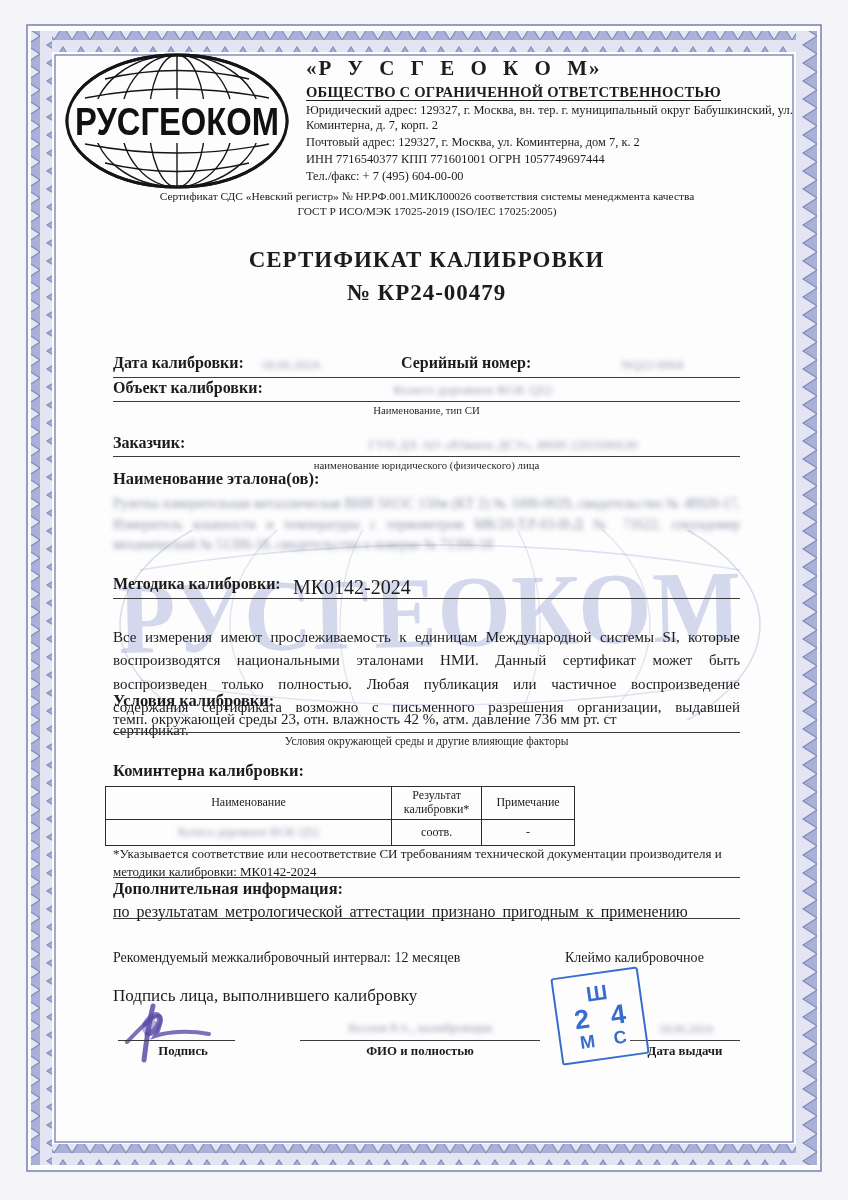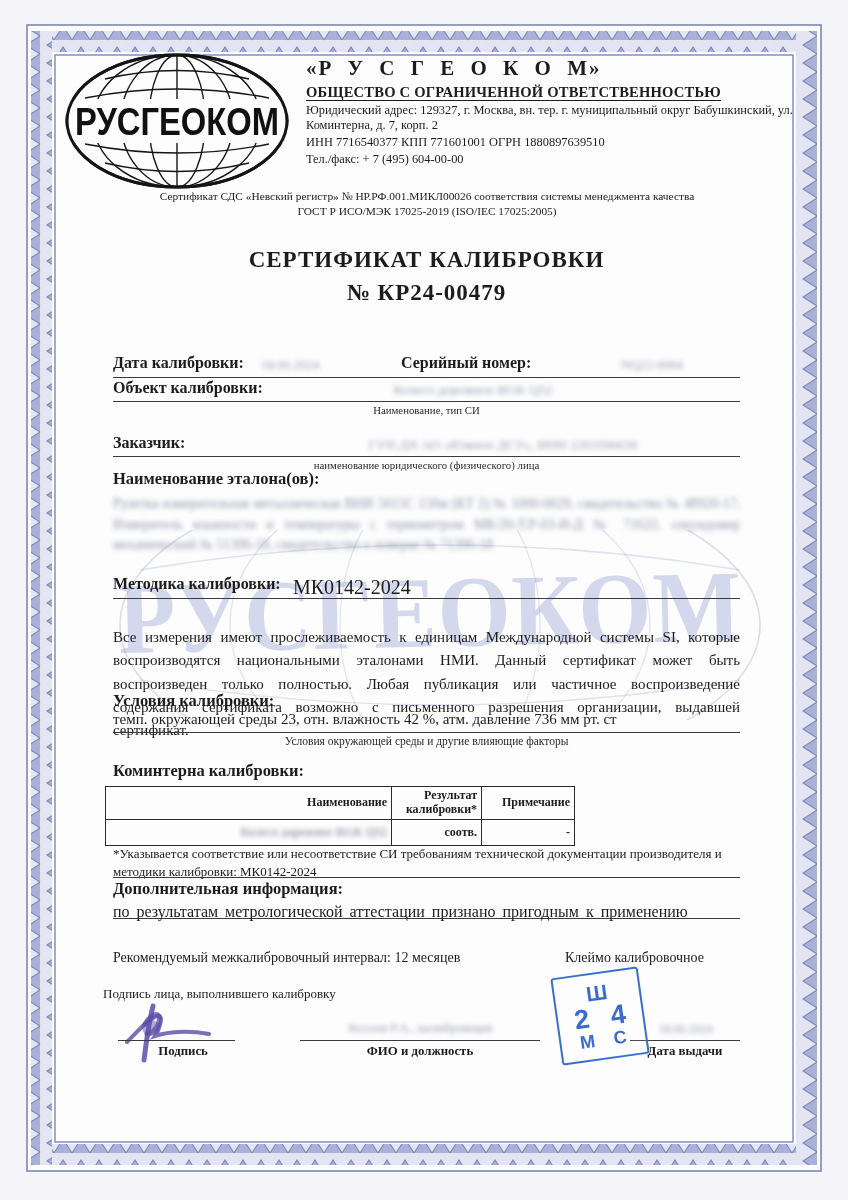--- a/index.html
+++ b/index.html
@@ -31,33 +31,33 @@
   .etalon-text { position:absolute; left:113px; top:494px; width:627px; font-size:13.8px; line-height:1.5; text-align:justify; }
 
   .watermark { position:absolute; left:110px; top:530px; width:660px; height:190px; overflow:hidden; pointer-events:none; }
   .wm-text { position:absolute; left:8px; top:28px; font-size:94px; font-weight:bold; white-space:nowrap; color:rgba(128,140,198,0.32); transform:rotate(-1.2deg) scaleY(1.08); letter-spacing:1px; }
 
   .para { position:absolute; left:113px; top:626px; width:627px; font-size:15px; line-height:1.55; text-align:justify; }
 
   .sec-h { position:absolute; left:113px; font-weight:bold; font-size:16.5px; }
 
   table.results { position:absolute; left:105px; top:786px; width:470px; border-collapse:collapse; font-size:12px; }
-  table.results th, table.results td { border:1.2px solid #2b2b2b; text-align:right; font-weight:bold; padding:2px 4px; }
+  table.results th, table.results td { border:1.2px solid #2b2b2b; text-align:center; font-weight:normal; padding:2px 4px; }
   table.results th { height:30px; line-height:1.15; }
   table.results td { height:26px; font-size:12px; }
   .col-name { width:287px; } .col-res { width:90px; } .col-note { width:93px; }
 
   .footnote { position:absolute; left:113px; top:845px; width:627px; font-size:13px; line-height:1.35; }
 
   .addinfo-head { position:absolute; left:113px; top:877px; width:627px; border-top:1.5px solid #3b3b3b; border-bottom:1.5px solid #3b3b3b; font-weight:bold; font-size:16.5px; padding:1px 0 19px 0; }
   .addinfo-text { position:absolute; left:113px; top:903px; width:627px; font-size:16px; word-spacing:3px; }
 
   .interval { position:absolute; left:113px; top:950px; font-size:14px; }
   .stamp-cap { position:absolute; left:565px; top:950px; font-size:14px; }
-  .sign-cap { position:absolute; left:103px; top:986px; font-size:13px;text-align:right; }
+  .sign-cap { position:absolute; left:113px; top:986px; font-size:17px;text-align:right; }
 
   .sig-line { position:absolute; border-bottom:1.5px solid #3b3b3b; }
   .sig-label { position:absolute; font-weight:bold; font-size:12.8px; text-align:center; }
 
   .stamp { position:absolute; left:556px; top:972px; width:88px; height:88px; border:2.6px solid #3a6cd0; border-radius:3px; transform:rotate(-8deg); color:#3a6cd0; font-family:"Liberation Sans","DejaVu Sans",sans-serif; display:flex; flex-direction:column; align-items:center; justify-content:center; background:rgba(255,255,255,0.1); }
   .stamp .s1 { font-size:21px; font-weight:bold; line-height:1; }
   .stamp .s2 { font-size:27px; font-weight:bold; letter-spacing:7px; line-height:1.05; margin-left:7px; }
   .stamp .s3 { font-size:18px; font-weight:bold; letter-spacing:7px; line-height:1.05; margin-left:7px; }
 </style>
 </head>
@@ -98,21 +98,22 @@
     <path d="M45 115 Q117 132 189 115" fill="none" stroke="#151515" stroke-width="1.4"></path>
     <rect x="6" y="51" width="222" height="44" fill="#fdfdfe"></rect>
     <ellipse cx="117" cy="73" rx="110" ry="66" fill="none" stroke="#151515" stroke-width="3"></ellipse>
     <text x="117" y="87" text-anchor="middle" font-family="Liberation Sans, DejaVu Sans, sans-serif" font-size="38" font-weight="bold" textLength="204" lengthAdjust="spacingAndGlyphs" fill="#111">РУСГЕОКОМ</text>
   </svg>
 
   <div class="company">
     <div class="company-title">«Р У С Г Е О К О М»</div>
     <div class="company-form">ОБЩЕСТВО С ОГРАНИЧЕННОЙ ОТВЕТСТВЕННОСТЬЮ</div>
     <div class="addr">Юридический адрес: 129327, г. Москва, вн. тер. г. муниципальный округ Бабушкинский, ул. Коминтерна, д. 7, корп. 2</div>
-    <div class="addr">ИНН 7716540377 КПП 771601001 ОГРН 1880897639510</div>
+    <div class="addr">Почтовый адрес: 129327, г. Москва, ул. Коминтерна, дом 7, к. 2</div>
+    <div class="addr">ИНН 7716540377 КПП 771601001 ОГРН 1057749697444</div>
     <div class="addr">Тел./факс: + 7 (495) 604-00-00</div>
   </div>
 
   <div class="accred">
     <div>Сертификат СДС «Невский регистр» № НР.РФ.001.МИКЛ00026 соответствия системы менеджмента качества</div>
     <div>ГОСТ Р ИСО/МЭК 17025-2019 (ISO/IEC 17025:2005)</div>
   </div>
 
   <div class="doc-title" style="top:247px">СЕРТИФИКАТ КАЛИБРОВКИ</div>
   <div class="doc-title" style="top:280px">№ КР24-00479</div>
@@ -193,21 +194,21 @@
     <path d="M30 24 C 36 14, 46 10, 44 22 C 43 28, 36 34, 32 34" fill="none" stroke="#5b4ea8" stroke-width="5" stroke-linecap="round" opacity="0.75"></path>
     <ellipse cx="36" cy="28" rx="9" ry="8" fill="#5b4ea8" opacity="0.45"></ellipse>
   </svg>
 
   <div class="redacted abs" style="left:308px;top:1020px;width:225px;text-align:center;font-size:13px">Козлов Р.А., калибровщик</div>
   <div class="redacted abs" style="left:633px;top:1022px;width:105px;text-align:center;font-size:12px">18.06.2024</div>
 
   <div class="sig-line" style="left:118px;top:1016px;width:117px;height:25px"></div>
   <div class="sig-label" style="left:133px;top:1044px;width:100px">Подпись</div>
   <div class="sig-line" style="left:300px;top:1016px;width:240px;height:25px"></div>
-  <div class="sig-label" style="left:300px;top:1044px;width:240px">ФИО и должность</div>
+  <div class="sig-label" style="left:300px;top:1044px;width:240px">ФИО и полностью</div>
   <div class="sig-line" style="left:630px;top:1016px;width:110px;height:25px"></div>
   <div class="sig-label" style="left:630px;top:1044px;width:110px">Дата выдачи</div>
 
   <div class="stamp">
     <div class="s1">Ш</div>
     <div class="s2">2 4</div>
     <div class="s3">М С</div>
   </div>
 
 </div>

